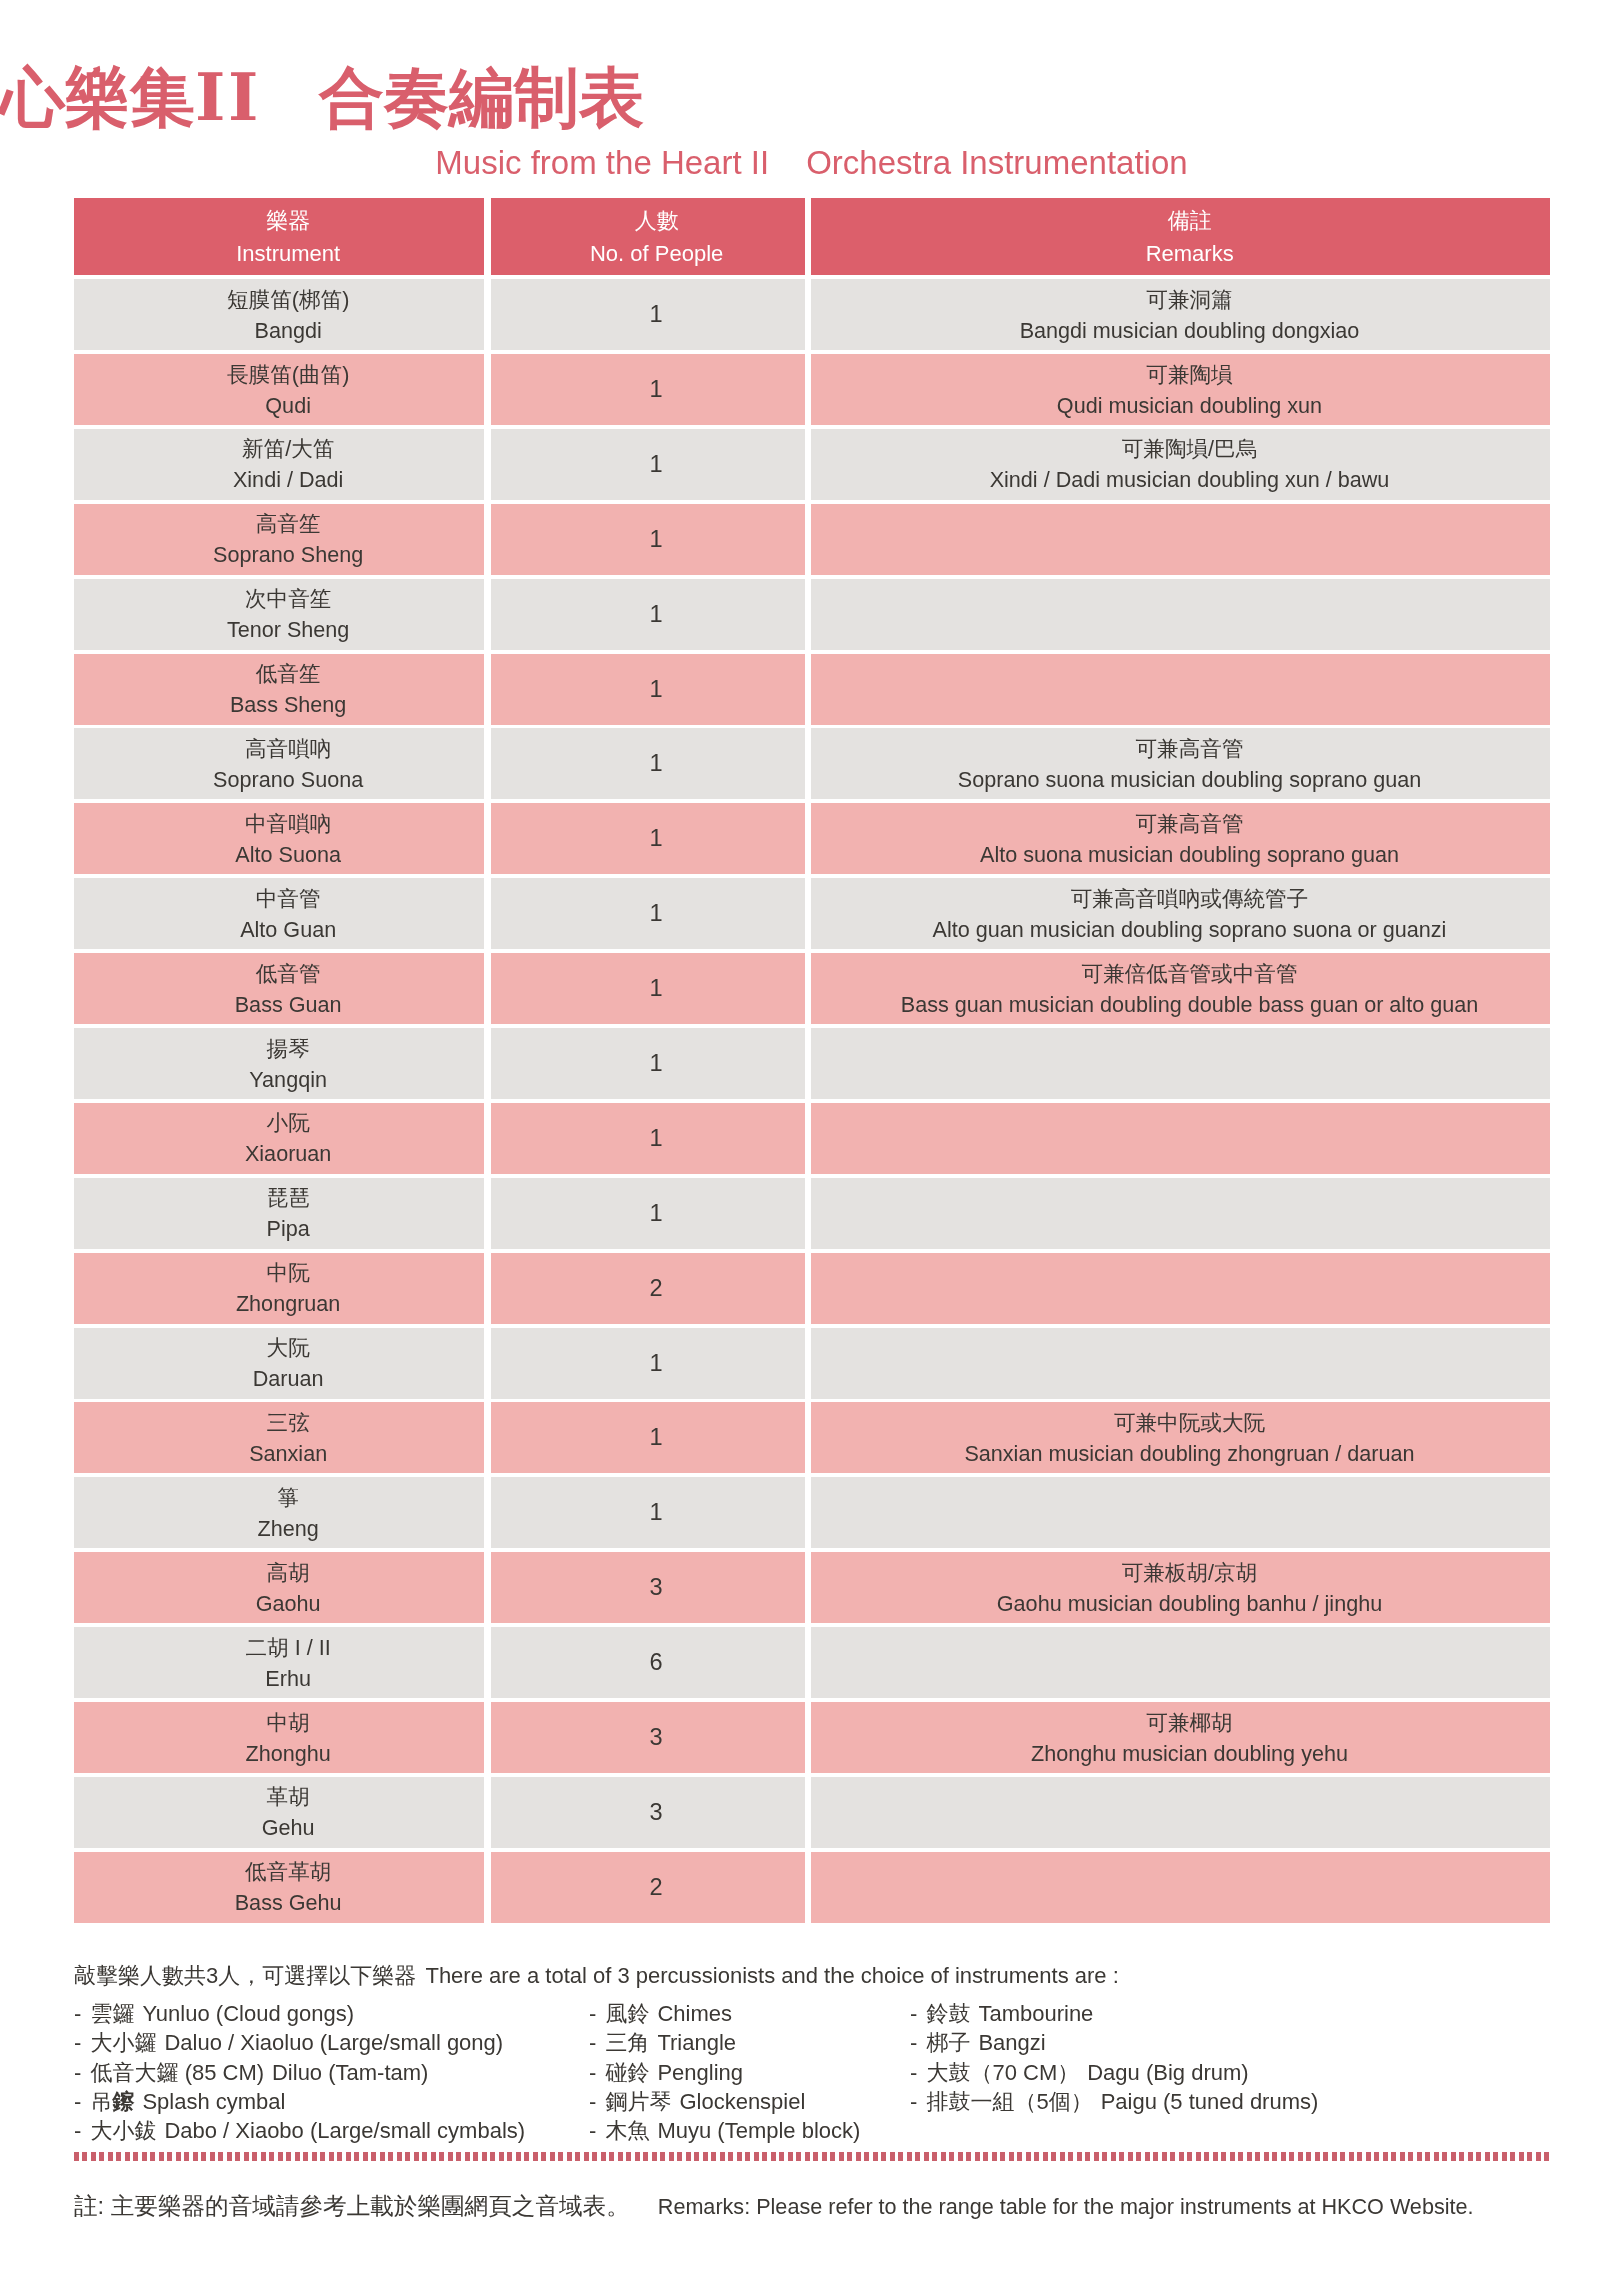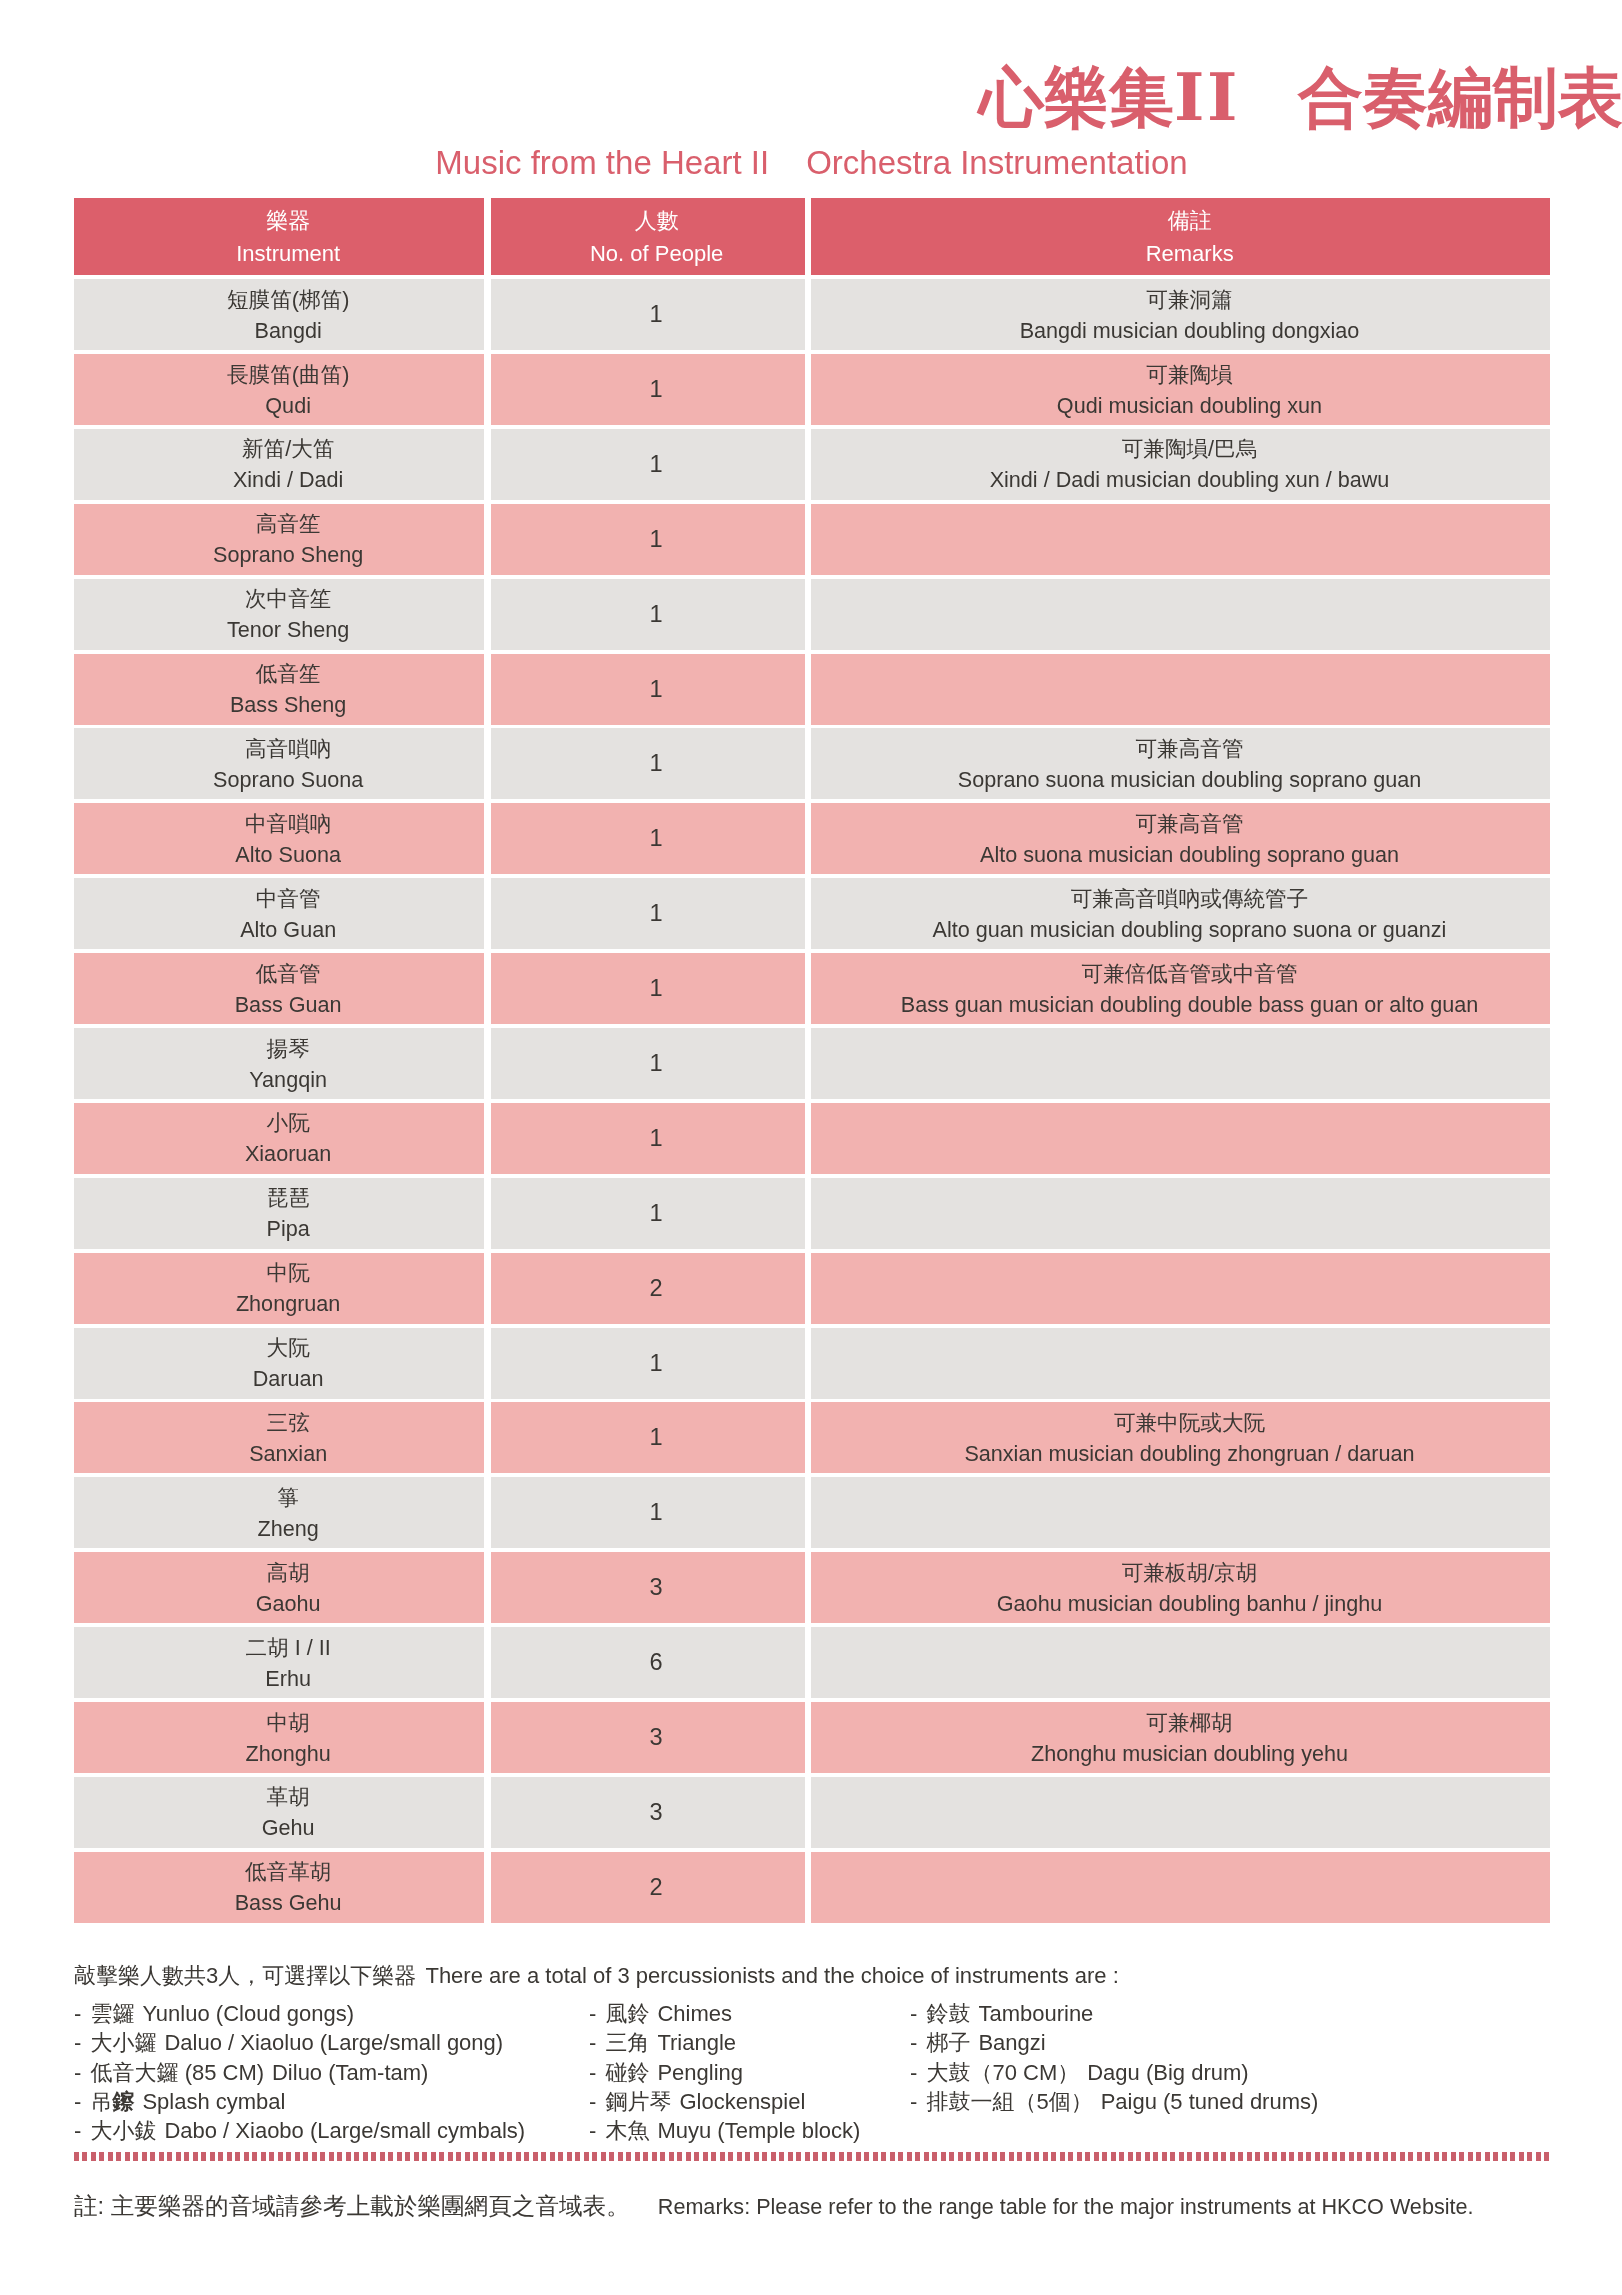--- a/index.html
+++ b/index.html
@@ -5,21 +5,21 @@
   html,body{margin:0;padding:0;background:#fff;}
   body{
     width:1623px;height:2295px;
     font-family:"Liberation Sans","DejaVu Sans",sans-serif;
     color:#3b3834;position:relative;overflow:hidden;
   }
   .page{width:1623px;height:2295px;}
 
   
   .title-zh{
-    margin:60px 0 0 0;text-align:right;
+    margin:60px 0 0 0;text-align:left;
     font-size:65px;font-weight:bold;color:#d95f6c;line-height:1.15;
   }
   .title-zh .numeral{font-family:"DejaVu Serif","Liberation Serif",serif;letter-spacing:2.6px;}
   .t-gap{display:inline-block;width:58px;}
   .title-en{
     margin:9.2px 0 0 0;text-align:center;
     font-size:33px;font-weight:normal;color:#d95f6c;line-height:1.1;
   }
   .s-gap{display:inline-block;width:37px;}
 

